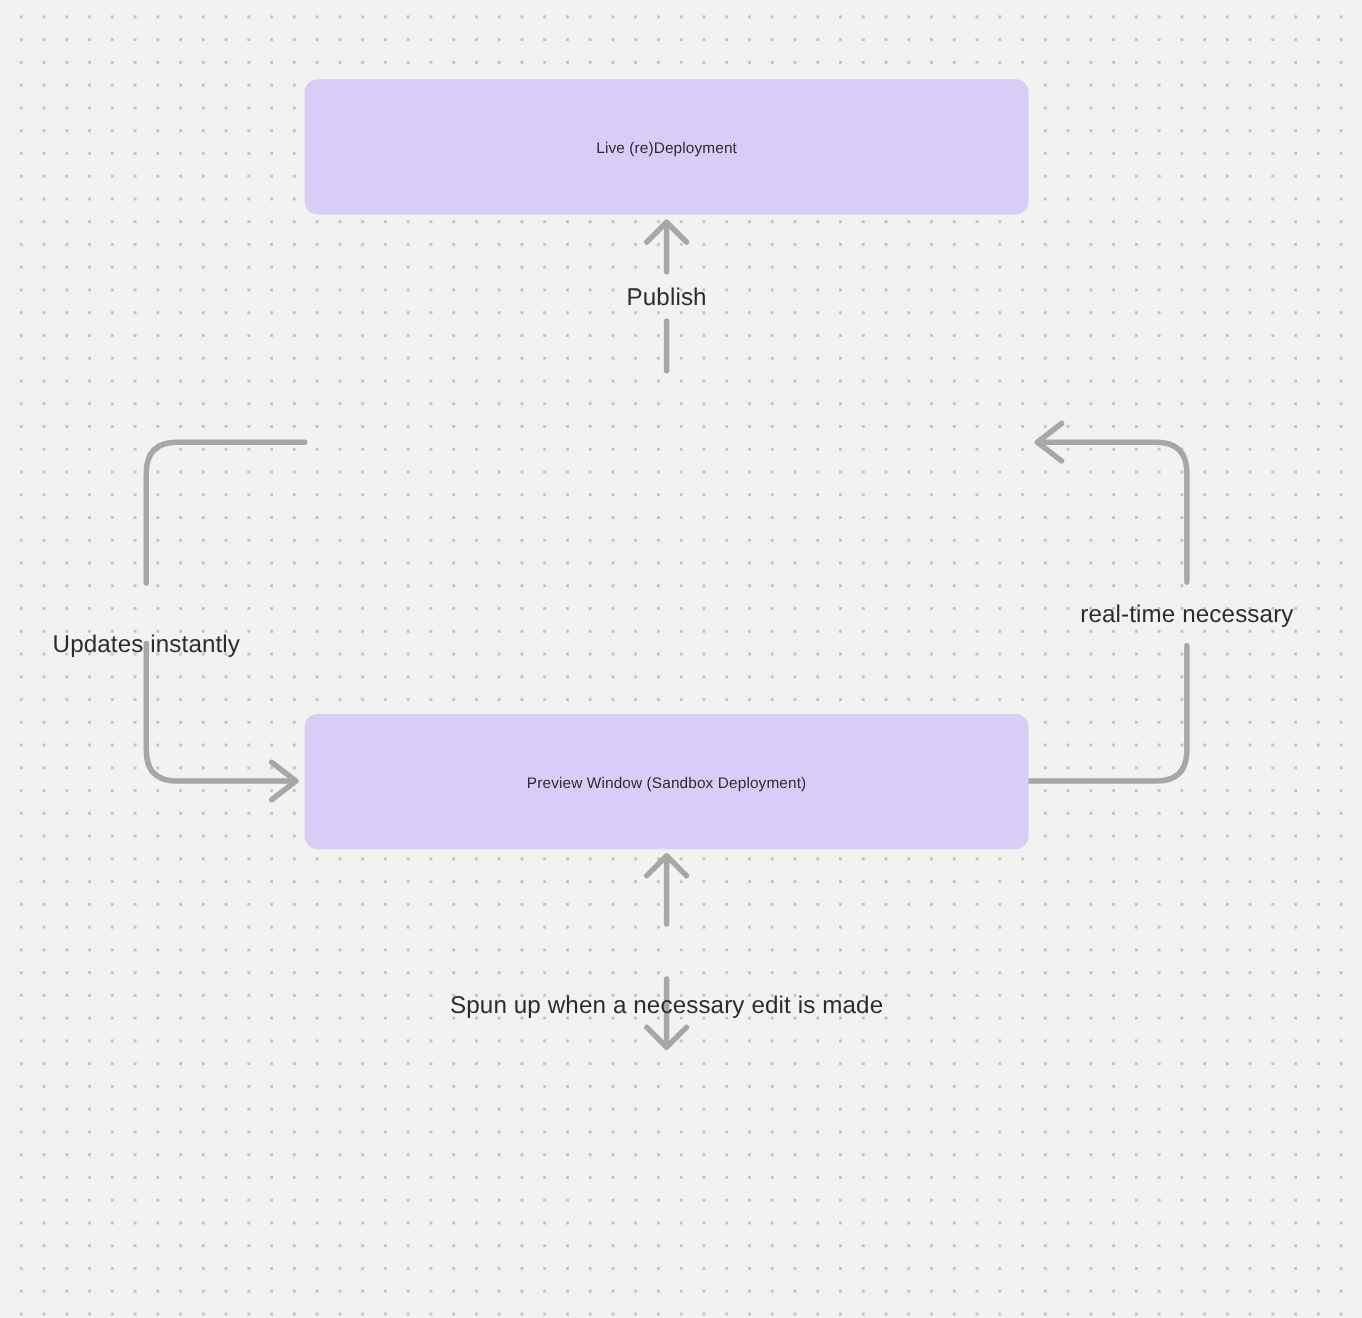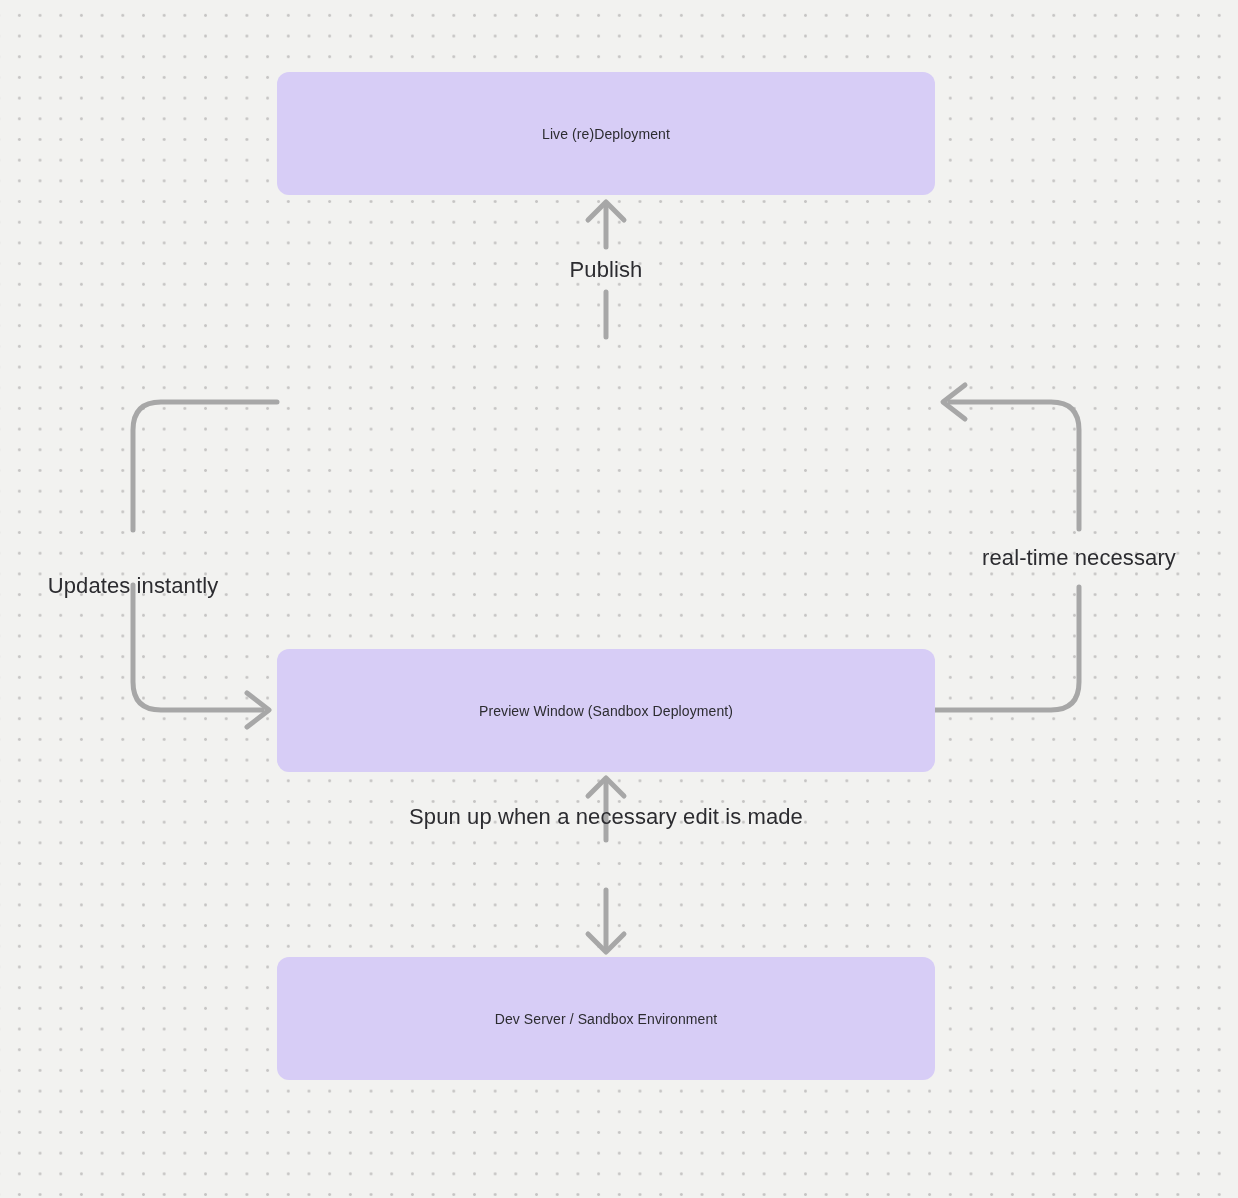--- a/index.html
+++ b/index.html
@@ -61,21 +61,21 @@
     letter-spacing: 0.1px;
     white-space: nowrap;
   }
   .n0 { left: 277px; top: 72px; }
   .n1 { left: 277px; top: 340px; }
   .n2 { left: 277px; top: 649px; }
   .n3 { left: 277px; top: 957px; }
   .el-publish  { left: 606px;  top: 270px; }
   .el-updates  { left: 133px;  top: 550px; margin-top: 36px; }
   .el-realtime { left: 1079px; top: 558px; }
-  .el-spunup   { left: 606px;  top: 817px; }
+  .el-spunup   { left: 606px;  top: 914px; }
 </style>
 </head>
 <body>
 
 <div class="canvas">
 
   <svg class="arrows" viewBox="0 0 1238 1198" aria-hidden="true">
 
     <g>
       <path d="M606 207 L606 247"></path>
@@ -105,22 +105,19 @@
 
   <div class="node n0">
     <span>Live (re)Deployment</span>
   </div>
 
 
   <div class="node n2">
     <span>Preview Window (Sandbox Deployment)</span>
   </div>
 
-  <div class="node n3">
-    <span>Dev Server / Sandbox Environment</span>
-  </div>
 
   <div class="edge-label el-publish">Publish</div>
   <div class="edge-label el-updates">Updates instantly</div>
   <div class="edge-label el-realtime">real-time necessary</div>
   <div class="edge-label el-spunup">Spun up when a necessary edit is made</div>
 
 </div>
 
 </body></html>

